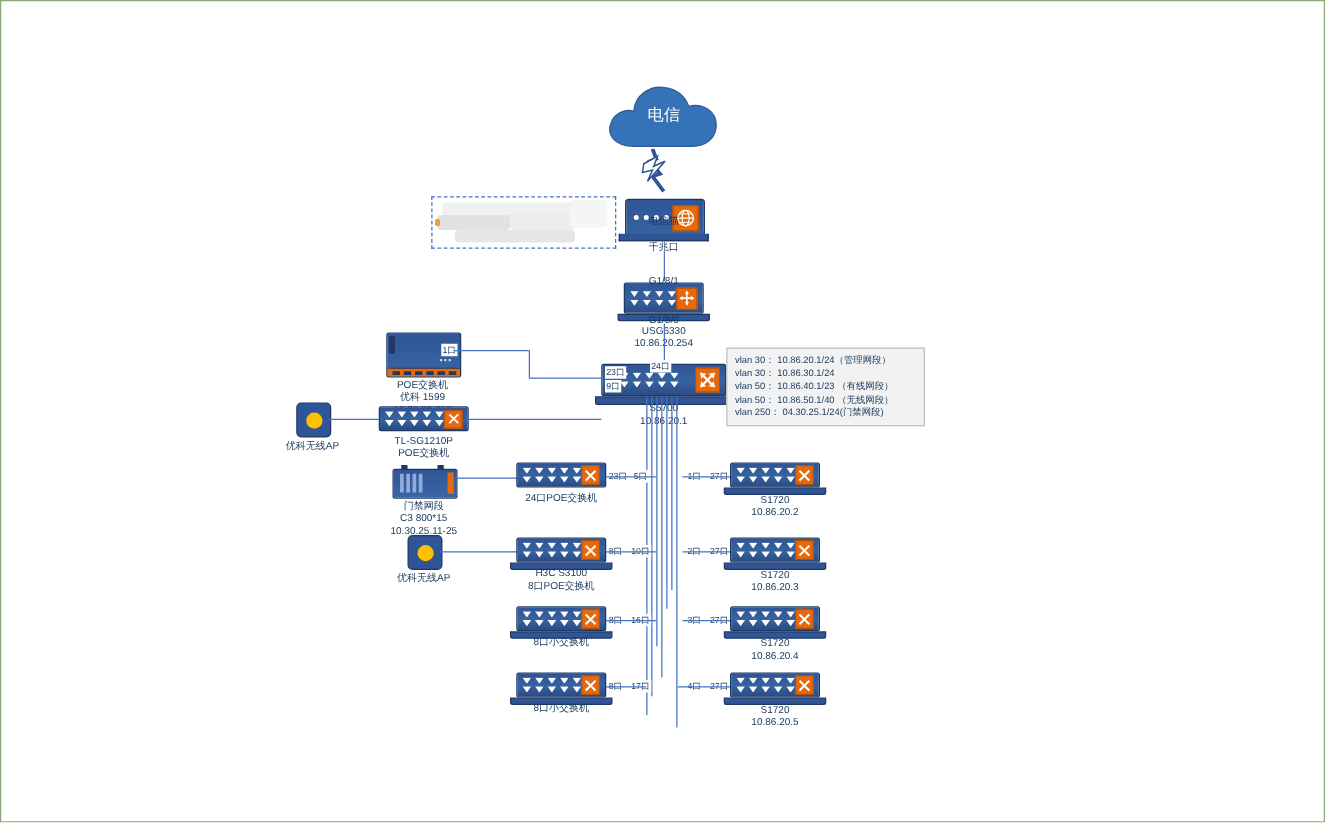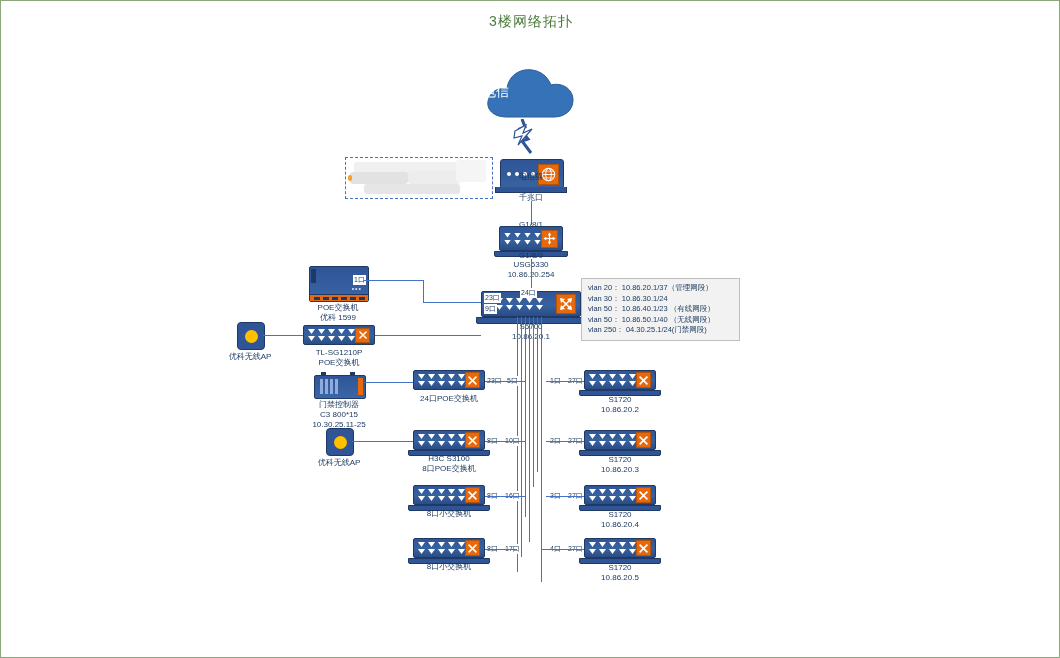--- a/index.html
+++ b/index.html
@@ -32,21 +32,21 @@
   }
 
   
   .cloud{
     position:absolute;
     width:96px;height:62px;
   }
   .cloud svg{display:block;}
   .cloud-label{
     position:absolute;left:0;top:20px;width:96px;
-    font-size:13px;color:#ffffff;
+    text-align:center;font-size:13px;color:#ffffff;
   }
 
   
   .dev{
     position:absolute;
   }
   .dev .body{
     position:relative;
     background:linear-gradient(#2f5597,#37629f 55%,#2a4c86);
     border:1px solid #1f3864;
@@ -173,21 +173,20 @@
     white-space:nowrap;
     background:#fff;
     padding:0 1px;
   }
 </style>
 </head>
 <body>
 
 <div id="canvas">
 
-  <div class="page-title">3楼网络拓扑</div>
 
   <div class="cloud" style="left:482px;top:62px;">
     <svg width="96" height="62" viewBox="0 0 96 62">
       <path d="M24 54 C8 54 2 44 6 35 C9 27 18 24 24 26 C25 13 37 5 49 7 C58 8 65 14 68 22 C79 19 90 26 90 37 C90 48 81 54 71 54 Z" fill="#3572b8" stroke="#2a5c96" stroke-width="1"></path>
     </svg>
     <div class="cloud-label">电信</div>
   </div>
 
   <div class="bolt" style="left:505px;top:118px;">
     <svg width="36" height="42" viewBox="0 0 36 42">
@@ -297,21 +296,21 @@
     </div>
     <div class="base" style="width:108px;height:5px;top:26px;"></div>
   </div>
   <div class="ptag" style="left:483px;top:292px;">23口</div>
   <div class="ptag" style="left:519px;top:287px;">24口</div>
   <div class="ptag" style="left:483px;top:303px;">9口</div>
   <div class="caption" style="left:530px;top:320px;">S5700</div>
   <div class="caption" style="left:530px;top:330px;">10.86.20.1</div>
 
   <div class="vlan-box" style="left:580px;top:277px;width:145px;">
-    <div>vlan 20： 10.86.20.1/37（管理网段）</div>
+    <div>vlan 30： 10.86.20.1/24（管理网段）</div>
     <div>vlan 30： 10.86.30.1/24</div>
     <div>vlan 50： 10.86.40.1/23 （有线网段）</div>
     <div>vlan 50： 10.86.50.1/40 （无线网段）</div>
     <div>vlan 250： 04.30.25.1/24(门禁网段)</div>
   </div>
 
   <div class="ac-box" style="left:308px;top:265px;">
     <div class="ac-top"></div>
     <div class="ac-dots">•••</div>
     <div class="ac-strip">
@@ -373,21 +372,21 @@
     <div class="tab" style="left:6px;"></div>
     <div class="tab" style="right:10px;"></div>
     <div class="bars">
         <i></i>
         <i></i>
         <i></i>
         <i></i>
       </div>
     <div class="orange"></div>
   </div>
-  <div class="caption" style="left:338px;top:398px;">门禁控制器</div>
+  <div class="caption" style="left:338px;top:398px;">门禁网段</div>
   <div class="caption" style="left:338px;top:408px;">C3 800*15</div>
   <div class="caption" style="left:338px;top:418px;">10.30.25.11-25</div>
   <div class="line h" style="left:363px;top:381px;width:52px;"></div>
 
   <div class="ap" style="left:325px;top:427px;">
     <div class="dot"></div>
   </div>
   <div class="caption" style="left:338px;top:456px;">优科无线AP</div>
   <div class="line h" style="left:351px;top:440px;width:64px;"></div>
 

